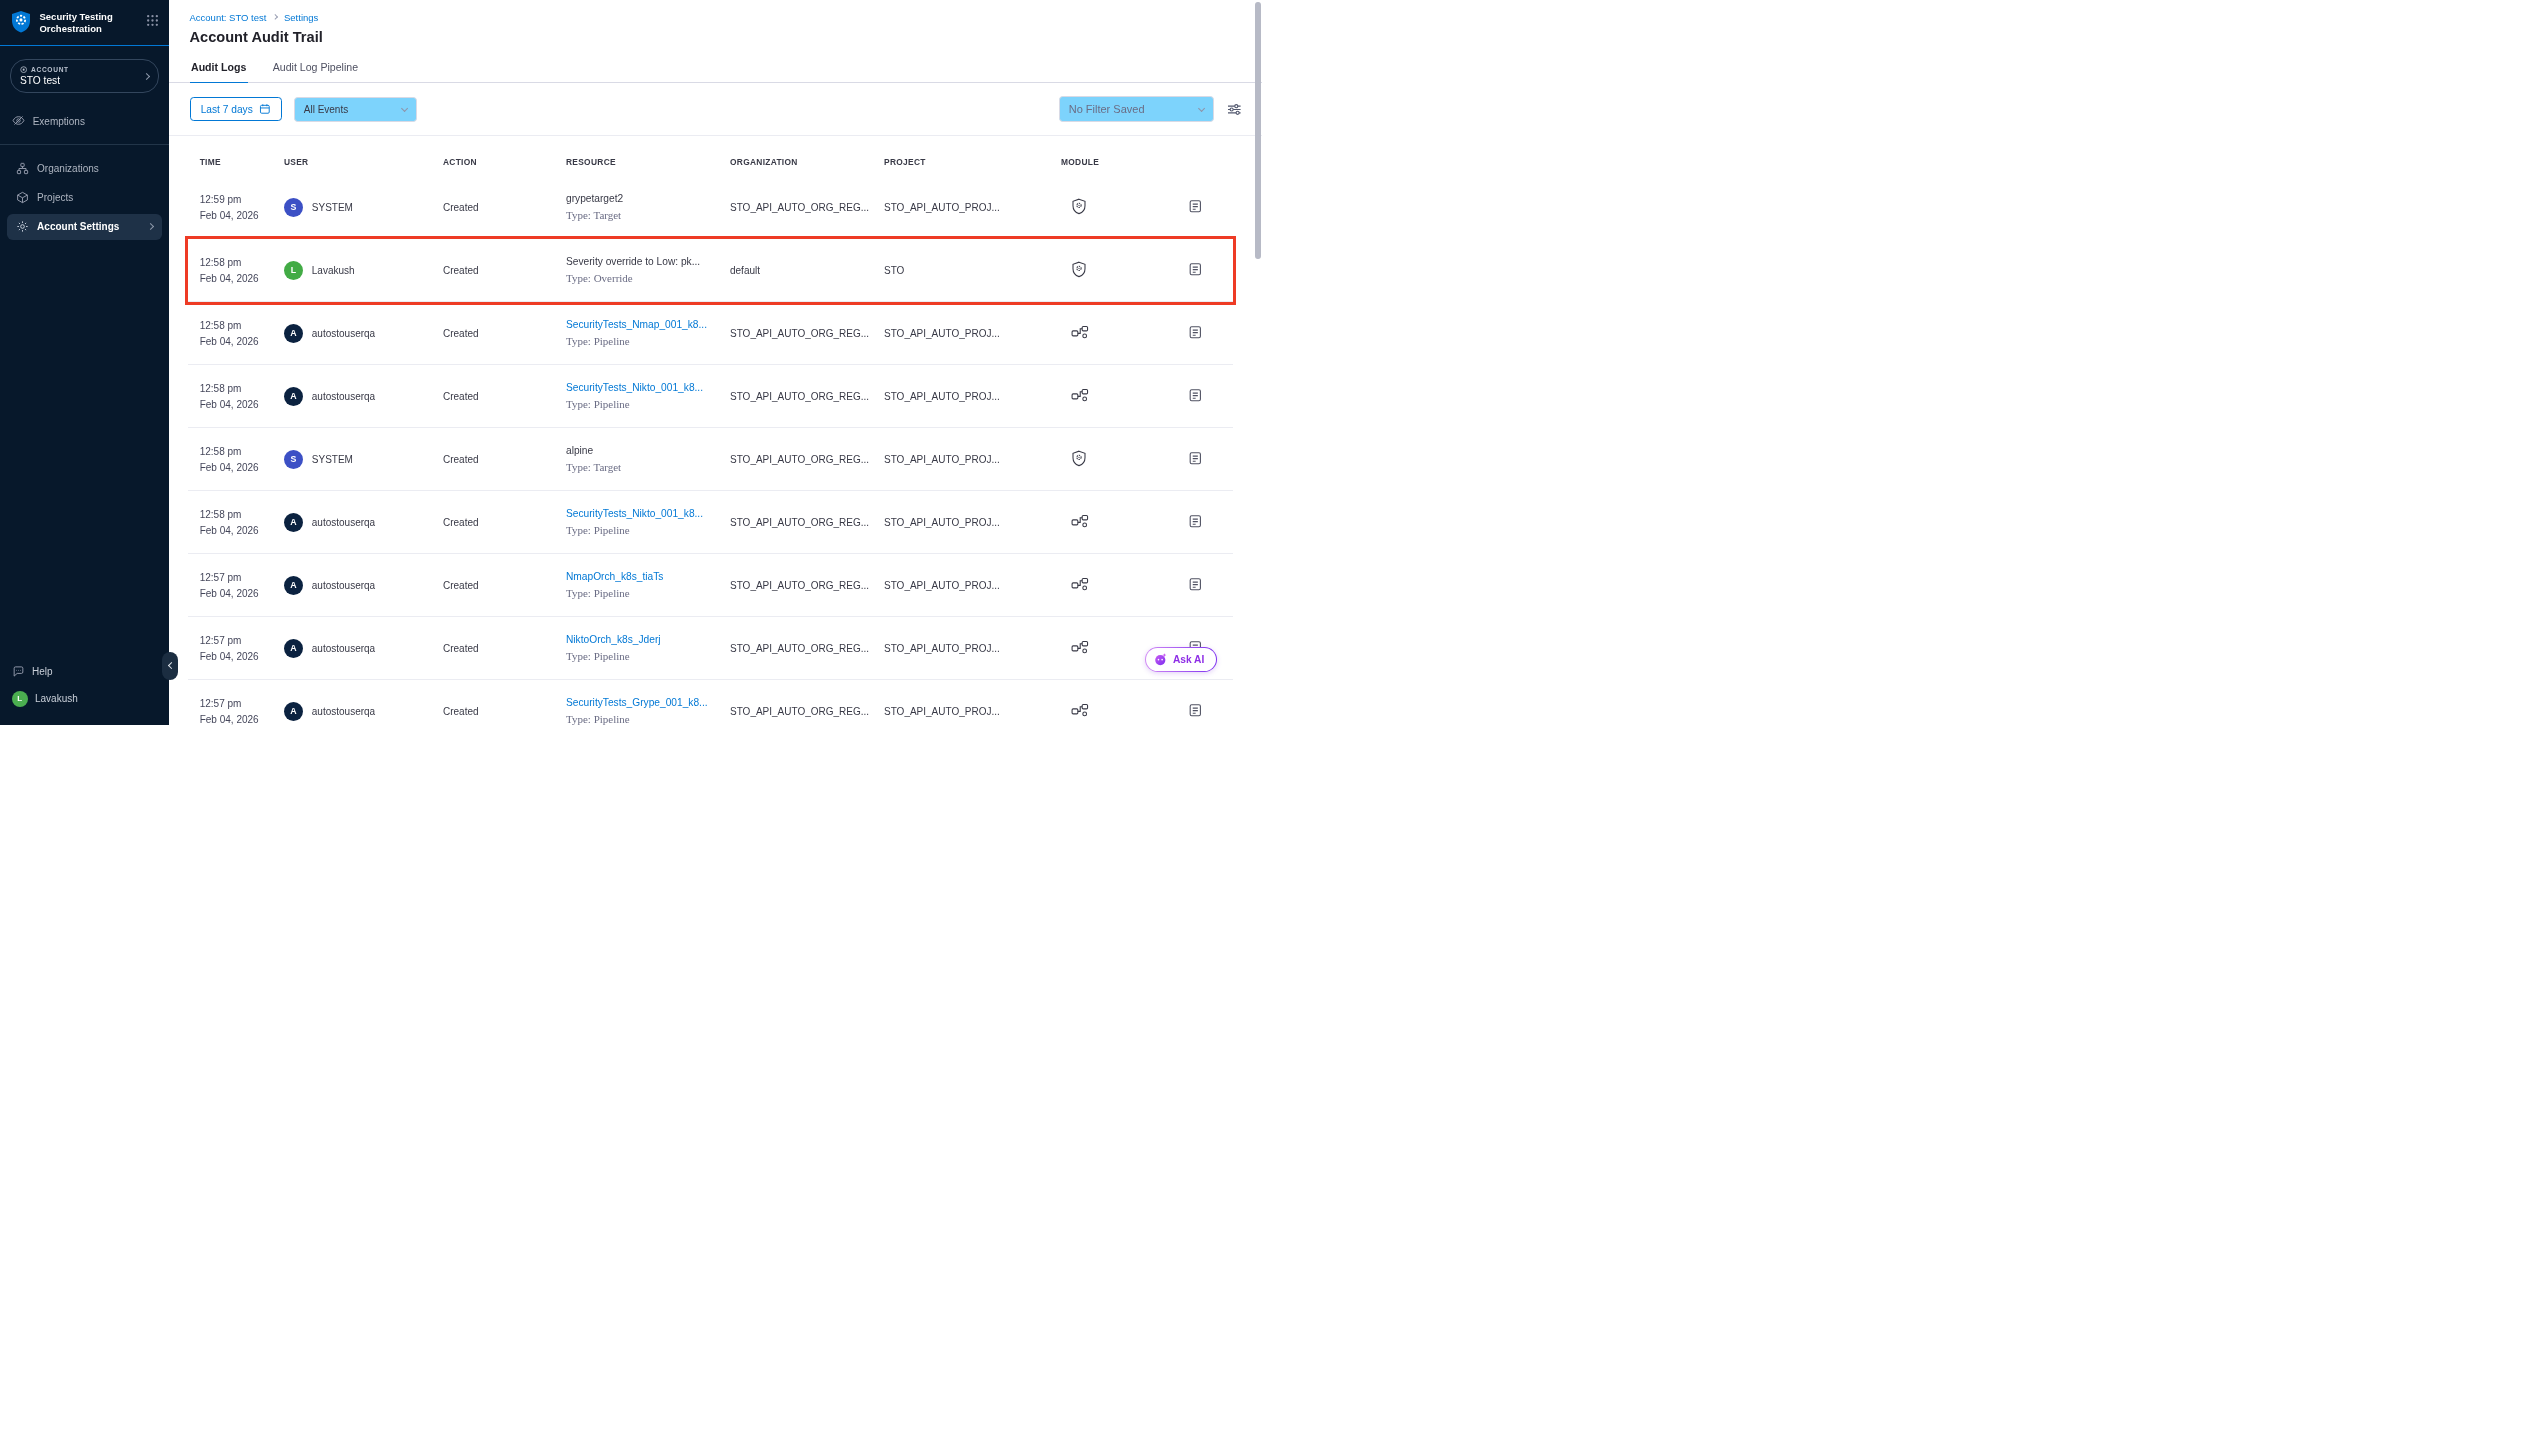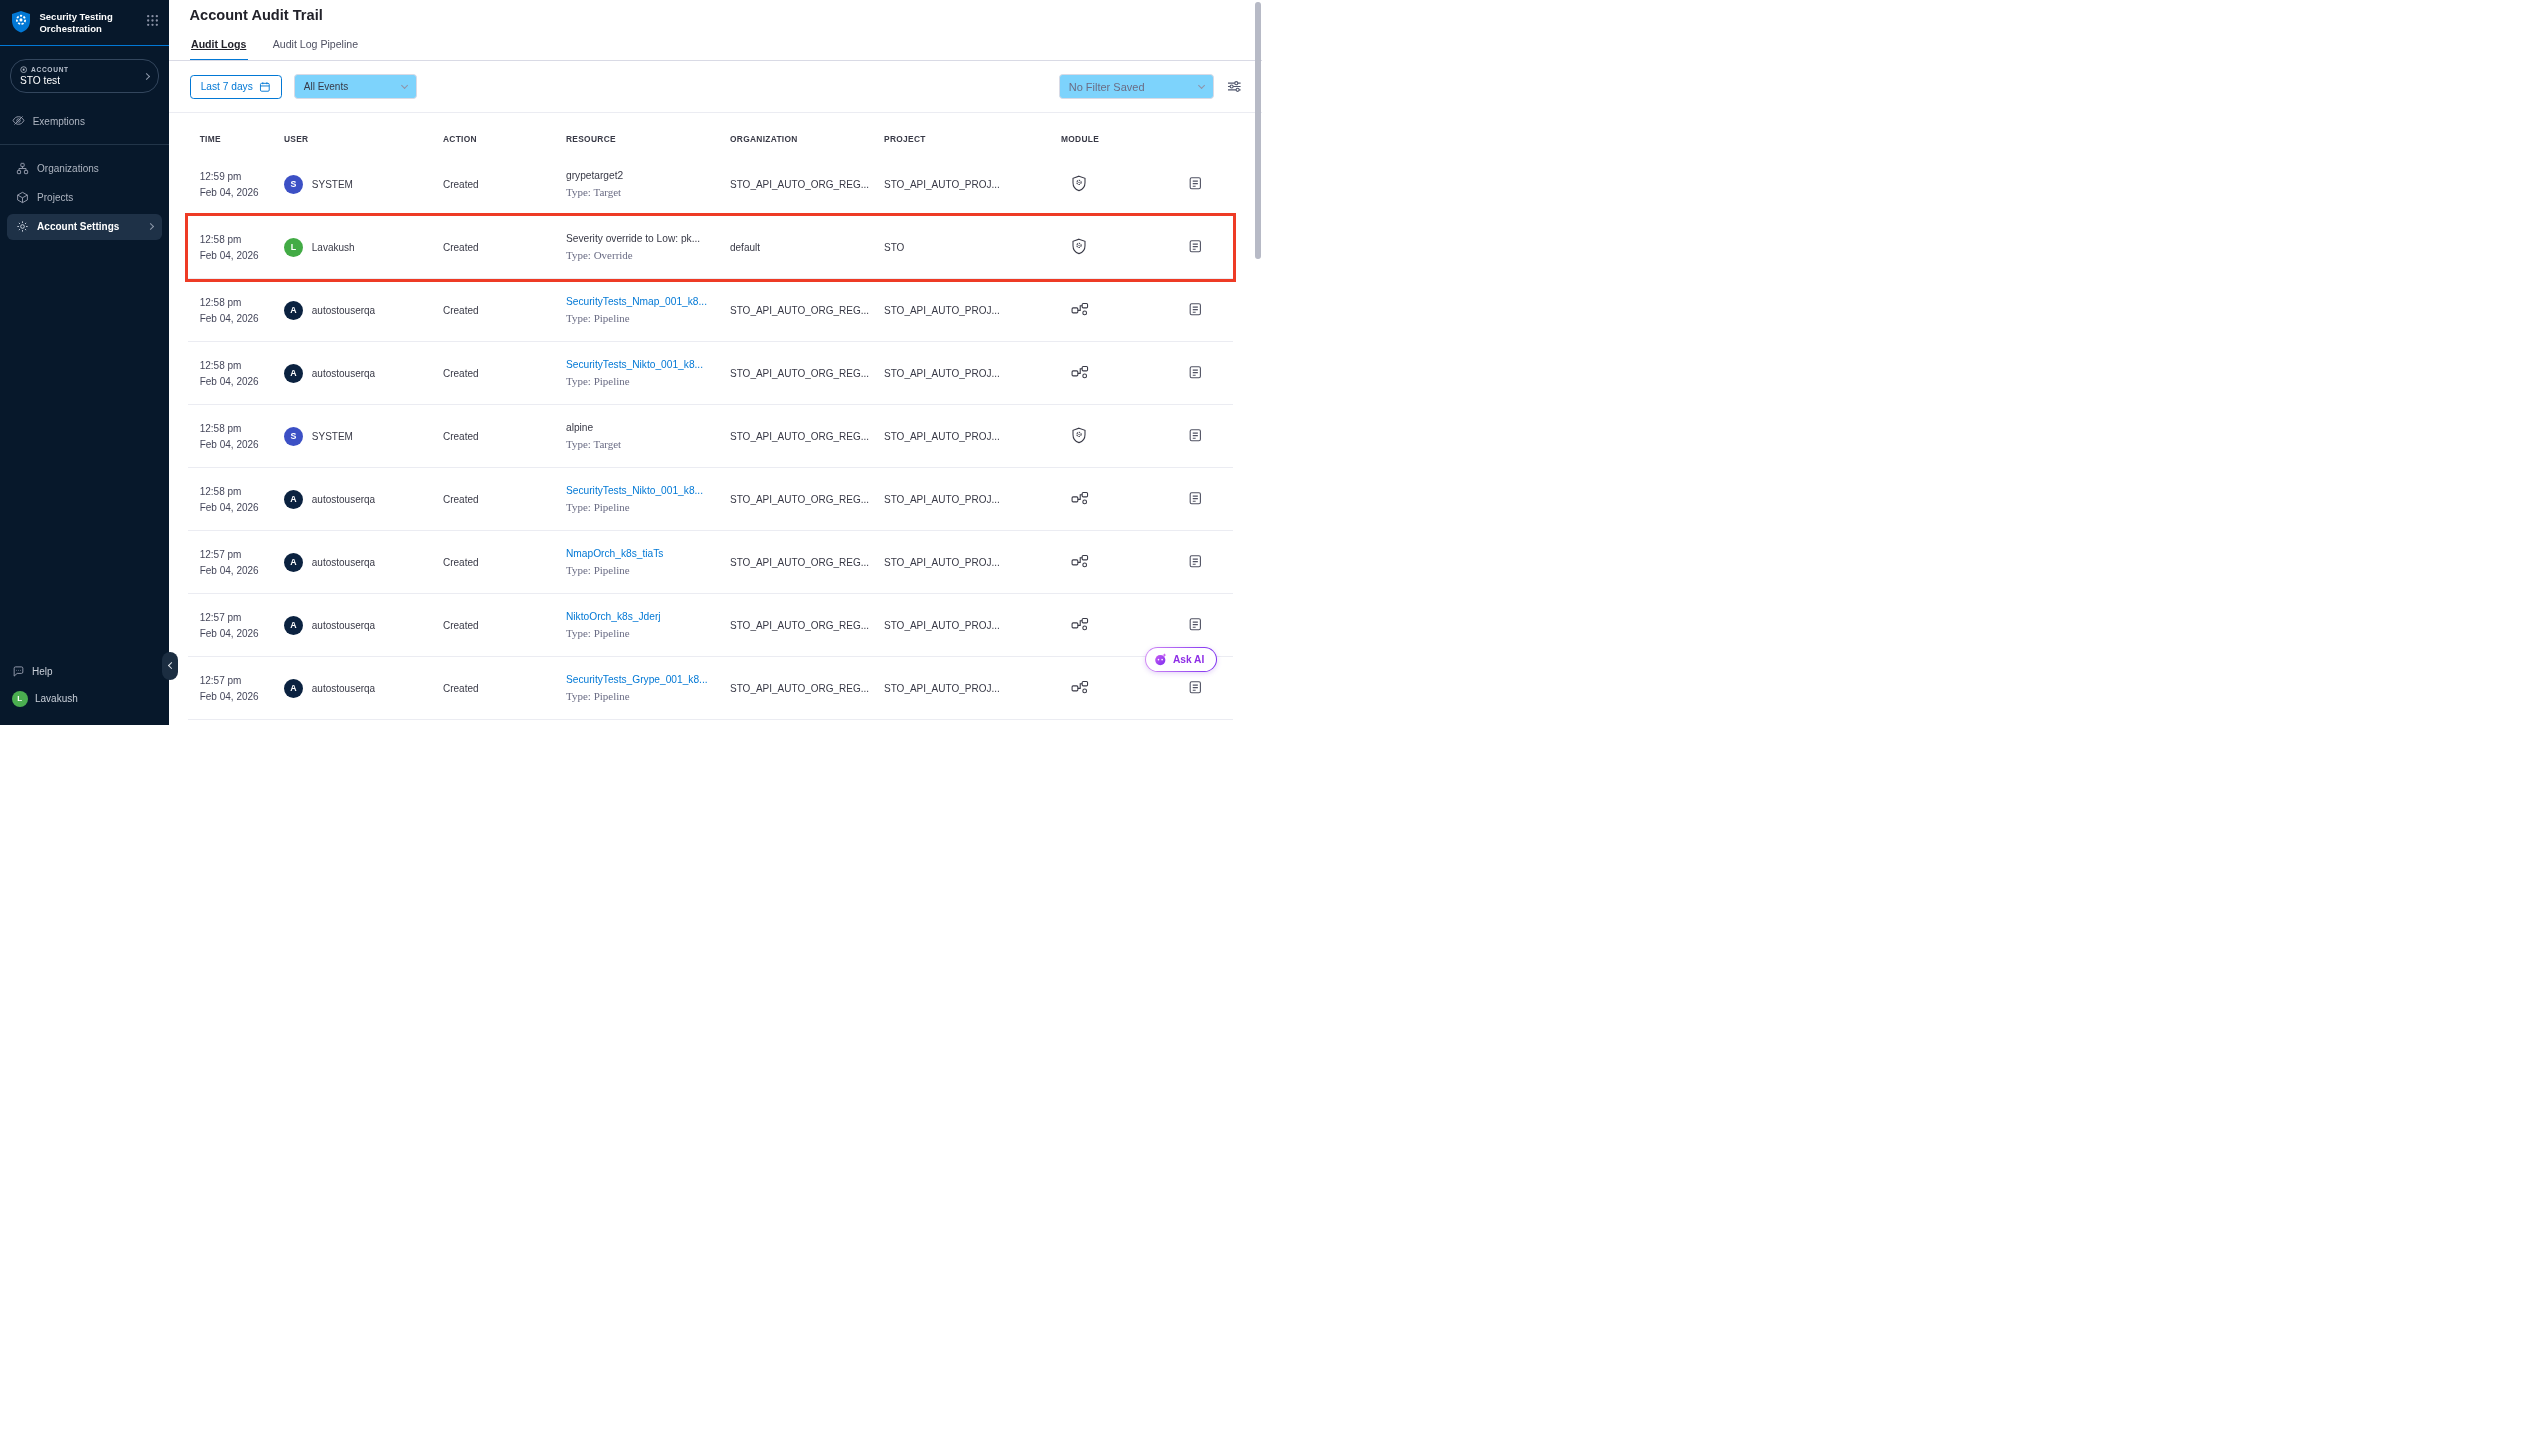--- a/index.html
+++ b/index.html
@@ -31,21 +31,21 @@
   .ml-auto { margin-left: auto; }
 
   
   .main { flex: 1; position: relative; background: #fff; overflow: hidden; }
   .crumbs { padding: 11.7px 20.5px 0; font-size: 9.5px; display: flex; align-items: center; gap: 6.6px; }
   .crumb { color: var(--link, #0278d5); cursor: pointer; }
   .crumb-sep { width: 4.4px; height: 4.4px; border-top: 1.1px solid #9ba0b4; border-right: 1.1px solid #9ba0b4; transform: rotate(45deg); margin-top: 0.7px; }
   .page-title { padding: 6.6px 20.5px 0; font-size: 14.6px; font-weight: 700; color: #22222a; }
   .tabs { display: flex; gap: 23.4px; padding: 0 20.5px; border-bottom: 0.7px solid #d9dae5; margin-top: 11px; }
   .tab { font-size: 10.6px; color: #4f5162; padding: 4.4px 1.5px 9.5px; cursor: pointer; }
-  .tab.active { color: #22222a; font-weight: 600; border-bottom: 1.5px solid var(--accent, #0278d5); margin-bottom: -0.7px; text-decoration: underline; }
+  .tab.active { color: #22222a; font-weight: 600; border-bottom: 1.5px solid var(--accent, #0278d5); margin-bottom: -0.7px; }
 
   .filter-bar { display: flex; align-items: center; padding: 13px 20.5px; border-bottom: 0.7px solid #ebecf2; justify-content: flex-end; }
   .btn-date { display: flex; align-items: center; gap: 6.6px; border: 0.7px solid var(--accent, #0278d5); color: var(--accent, #0278d5); font-size: 10.2px; font-weight: 500; padding: 5.1px 10.2px; border-radius: 3.7px; background: #fff; cursor: pointer; }
   .dd { display: flex; align-items: center; gap: 8.8px; justify-content: space-between; border: 0.7px solid #d9dae5; border-radius: 3.7px; padding: 5.8px 8.8px; font-size: 10px; color: #383946; background: #7dd3fc; cursor: pointer; }
   .dd-events { margin-left: 11.7px; min-width: 123px; }
   .right-controls { margin-left: auto; display: flex; align-items: center; gap: 13px; }
   .dd-saved { min-width: 155px; color: #6b6d85; font-size: 11px; }
   .filter-settings { cursor: pointer; display: flex; align-items: center; }
 
   
@@ -185,20 +185,25 @@
       </div>
     </div>
 
     <div class="collapse-tab">
       <span class="chev-l"></span>
     </div>
   </nav>
 
   <main class="main">
 
+    <div class="crumbs">
+      <span class="crumb">Account: STO test</span>
+      <span class="crumb-sep"></span>
+      <span class="crumb">Settings</span>
+    </div>
 
     <h1 class="page-title">Account Audit Trail</h1>
 
     <div class="tabs">
       <div class="tab active">Audit Logs</div>
       <div class="tab">Audit Log Pipeline</div>
     </div>
 
     <div class="filter-bar">
       <button class="btn-date">

